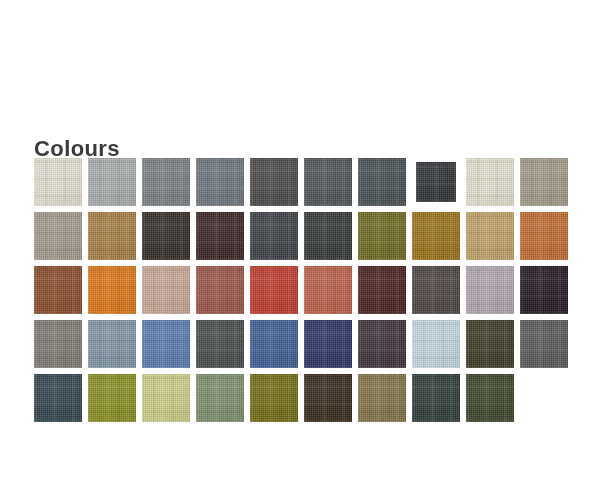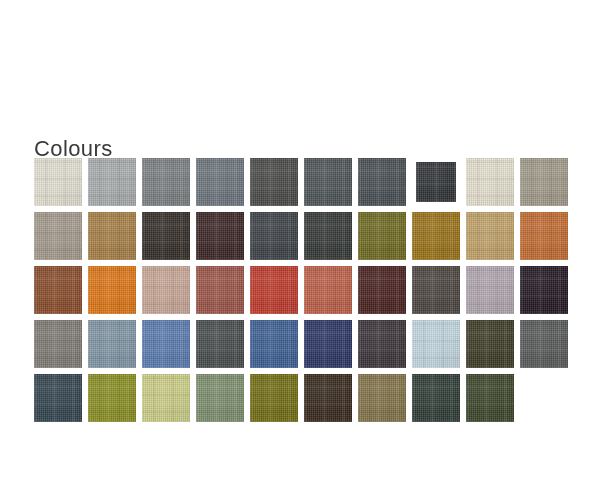--- a/index.html
+++ b/index.html
@@ -23,21 +23,21 @@
     background: #ffffff;
   }
 
   
   #page-title {
     position: absolute;
     left: 34px;
     top: 120px;
     font-family: "Liberation Sans", sans-serif;
     font-size: 22px;
-    font-weight: 400;
+    font-weight: 700;
     letter-spacing: 0.4px;
     color: #3a3a3a;
     line-height: 28px;
     white-space: nowrap;
   }
 
   
   #swatch-grid {
     position: absolute;
     left: 34px;

